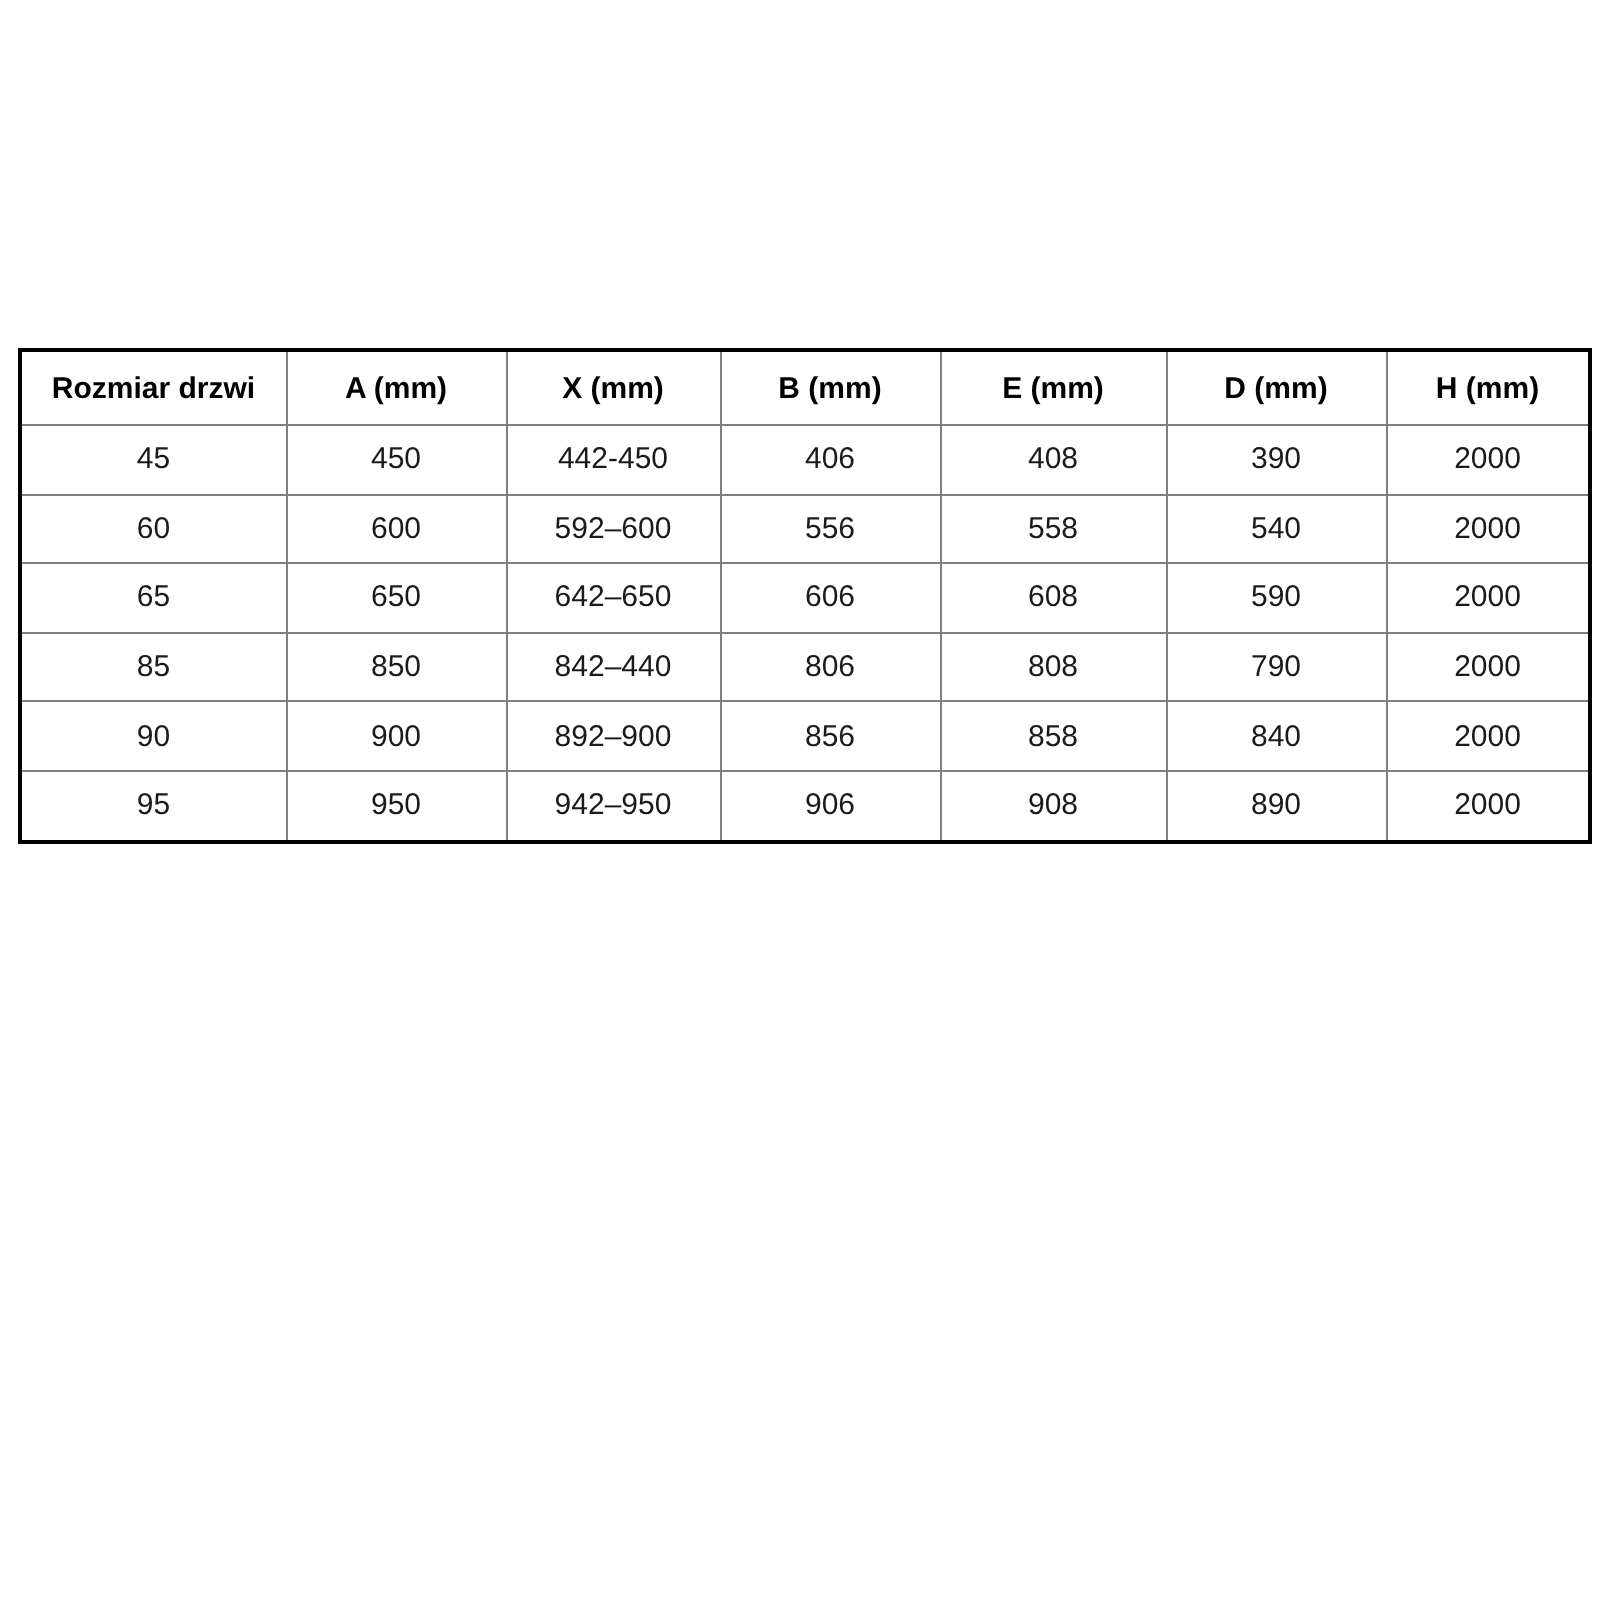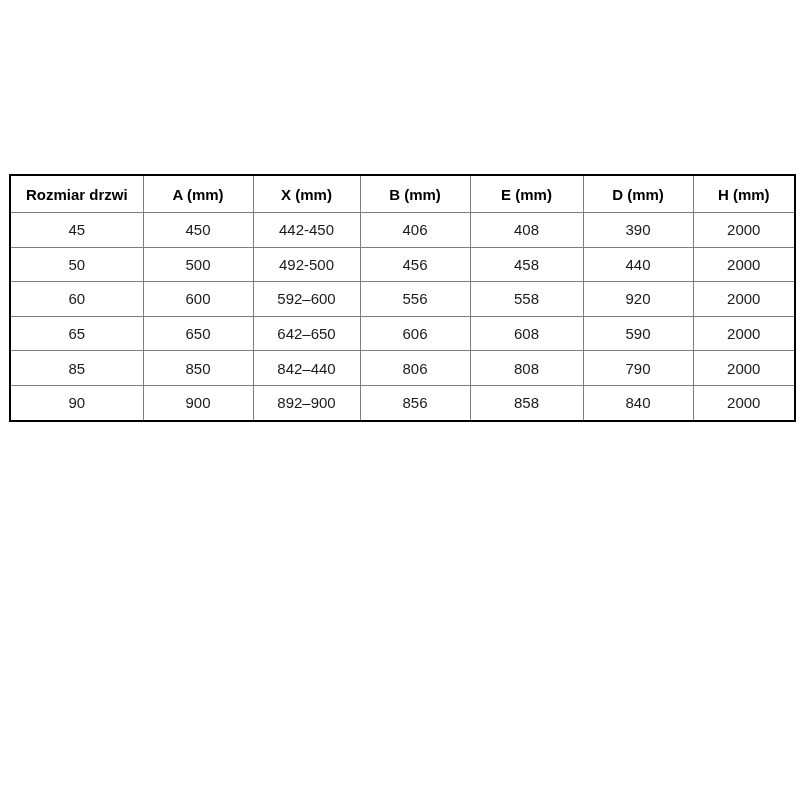--- a/index.html
+++ b/index.html
@@ -88,35 +88,26 @@
           <tr>
             <td>45</td>
             <td>450</td>
             <td>442-450</td>
             <td>406</td>
             <td>408</td>
             <td>390</td>
             <td>2000</td>
           </tr>
           <tr>
-            <td>50</td>
-            <td>500</td>
-            <td>492-500</td>
-            <td>456</td>
-            <td>458</td>
-            <td>440</td>
-            <td>2000</td>
-          </tr>
-          <tr>
             <td>60</td>
             <td>600</td>
             <td>592–600</td>
             <td>556</td>
             <td>558</td>
-            <td>920</td>
+            <td>540</td>
             <td>2000</td>
           </tr>
           <tr>
             <td>65</td>
             <td>650</td>
             <td>642–650</td>
             <td>606</td>
             <td>608</td>
             <td>590</td>
             <td>2000</td>
@@ -132,16 +123,25 @@
           </tr>
           <tr>
             <td>90</td>
             <td>900</td>
             <td>892–900</td>
             <td>856</td>
             <td>858</td>
             <td>840</td>
             <td>2000</td>
           </tr>
+          <tr>
+            <td>95</td>
+            <td>950</td>
+            <td>942–950</td>
+            <td>906</td>
+            <td>908</td>
+            <td>890</td>
+            <td>2000</td>
+          </tr>
         </tbody>
     </table>
   </div>
 </div>
 
 </body></html>

